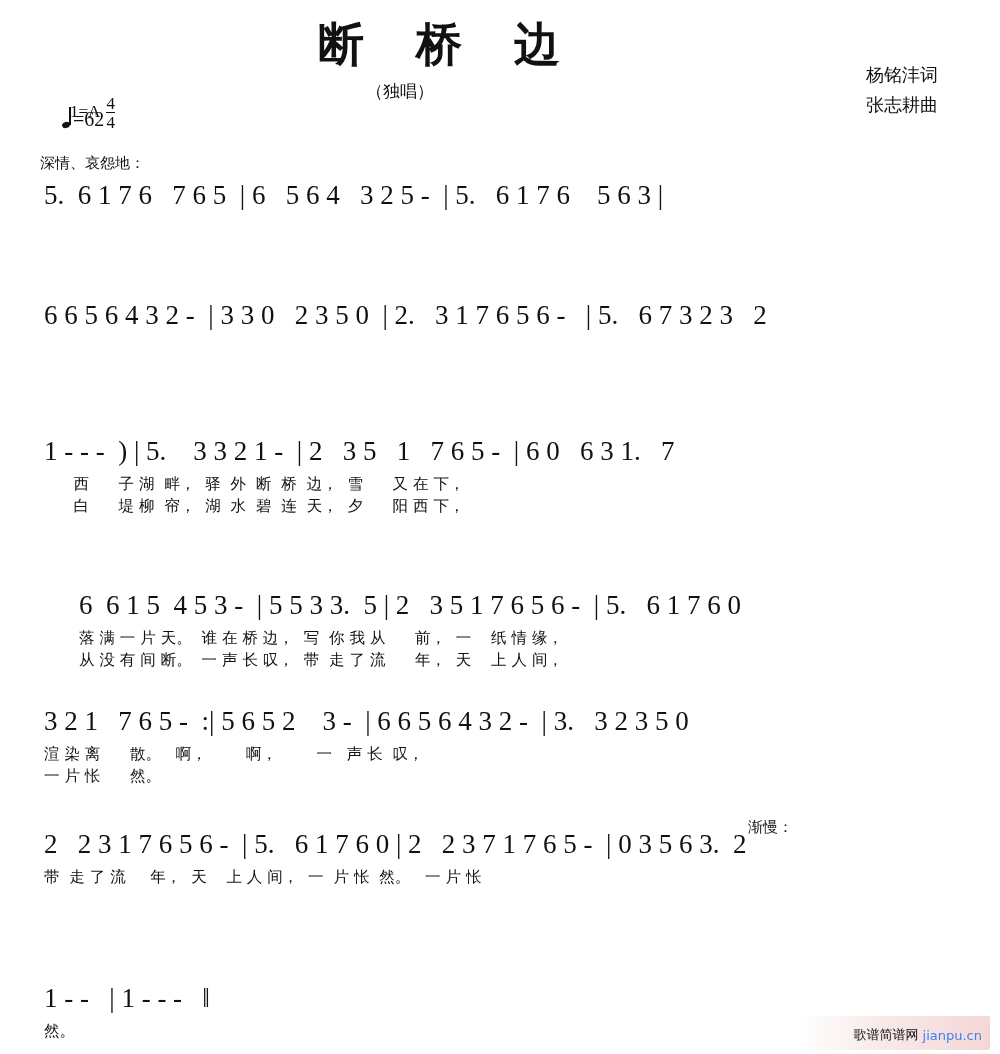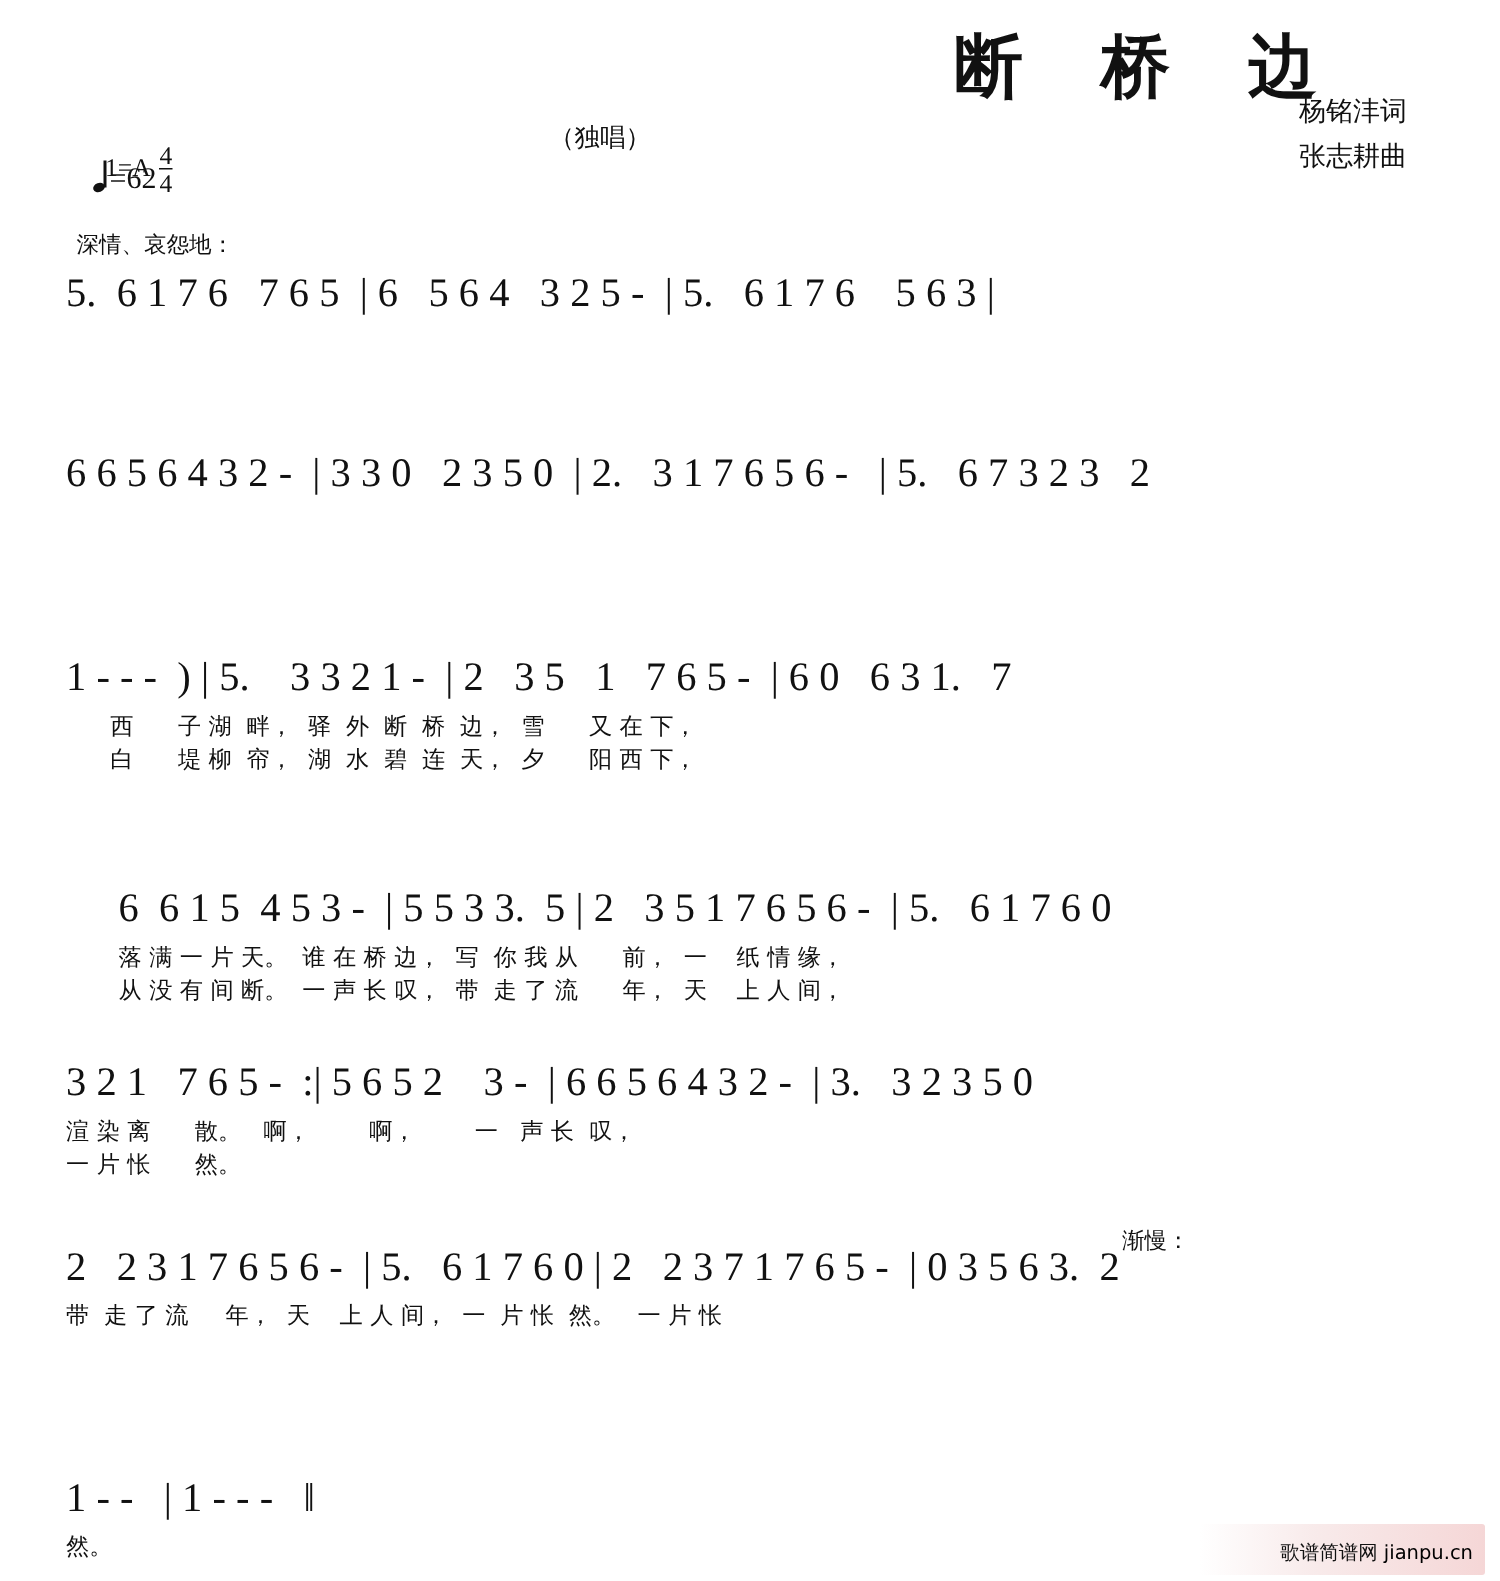--- a/index.html
+++ b/index.html
@@ -9,21 +9,21 @@
     font-family:"Liberation Serif", serif;
     color:#111;
     position:relative;
     overflow:hidden;
   }
   .sheet{position:relative;width:1000px;height:1054px;}
 
   
   .title{
     position:absolute;top:14px;left:0;width:896px;
-    text-align:right;
+    text-align:center;
     font-size:46px;font-weight:700;letter-spacing:18px;
     font-family:"DejaVu Serif","Liberation Serif",serif;
   }
   .subtitle{
     position:absolute;top:80px;left:0;width:800px;
     text-align:center;font-size:17px;
     font-family:"DejaVu Sans","Liberation Sans",sans-serif;
   }
   .key-sig{
     position:absolute;left:70px;top:46px;
@@ -46,21 +46,21 @@
   }
   .quarter-note .stem{
     position:absolute;left:7px;bottom:3px;width:1.6px;height:18px;background:#111;
   }
   .composer{
     position:absolute;right:62px;top:60px;
     font-size:18px;line-height:1.65;text-align:center;
     font-family:"DejaVu Sans","Liberation Sans",sans-serif;
   }
   .expression{
-    position:absolute;left:51px;top:154px;
+    position:absolute;left:40px;top:154px;
     font-size:15px;font-family:Liberation Sans, sans-serif;
   }
   .expression2{
     position:absolute;left:748px;top:818px;
     font-size:15px;font-family:"DejaVu Sans","Liberation Sans",sans-serif;
   }
 
   
   .row{position:absolute;left:44px;width:930px;}
   .notes{
@@ -79,21 +79,21 @@
   }
   .lyr-wrap{margin-top:8px;}
 
   
   .watermark{
     position:absolute;right:18px;bottom:10px;
     display:flex;align-items:center;gap:4px;
     font-size:13px;font-family:"DejaVu Sans","Liberation Sans",sans-serif;margin-top:11px;
   }
   .wm-cn{color:#111;}
-  .wm-en{color:#000000;}
+  .wm-en{color:#3b82f6;}
   .wm-box{
     position:absolute;right:10px;bottom:4px;width:190px;height:34px;
     background:linear-gradient(90deg,rgba(255,255,255,0) 0%,rgba(247,231,231,.85) 40%,rgba(244,210,210,.9) 100%);
     border-radius:2px;
   }
 </style>
 </head>
 <body>
 
 <div class="sheet">

